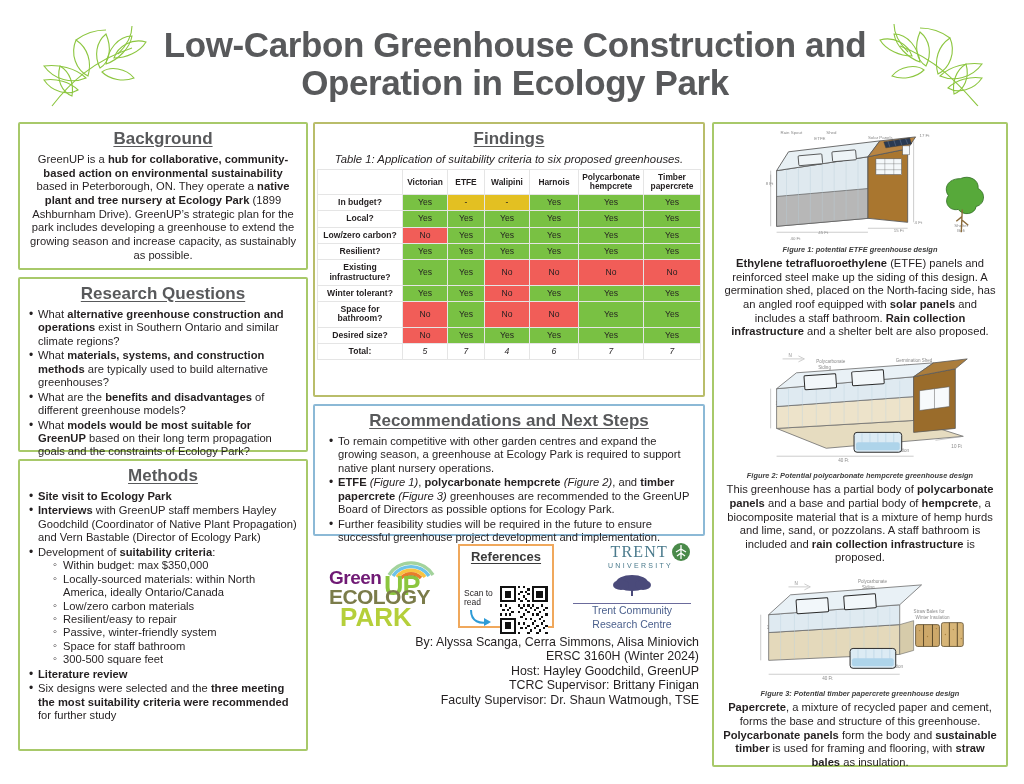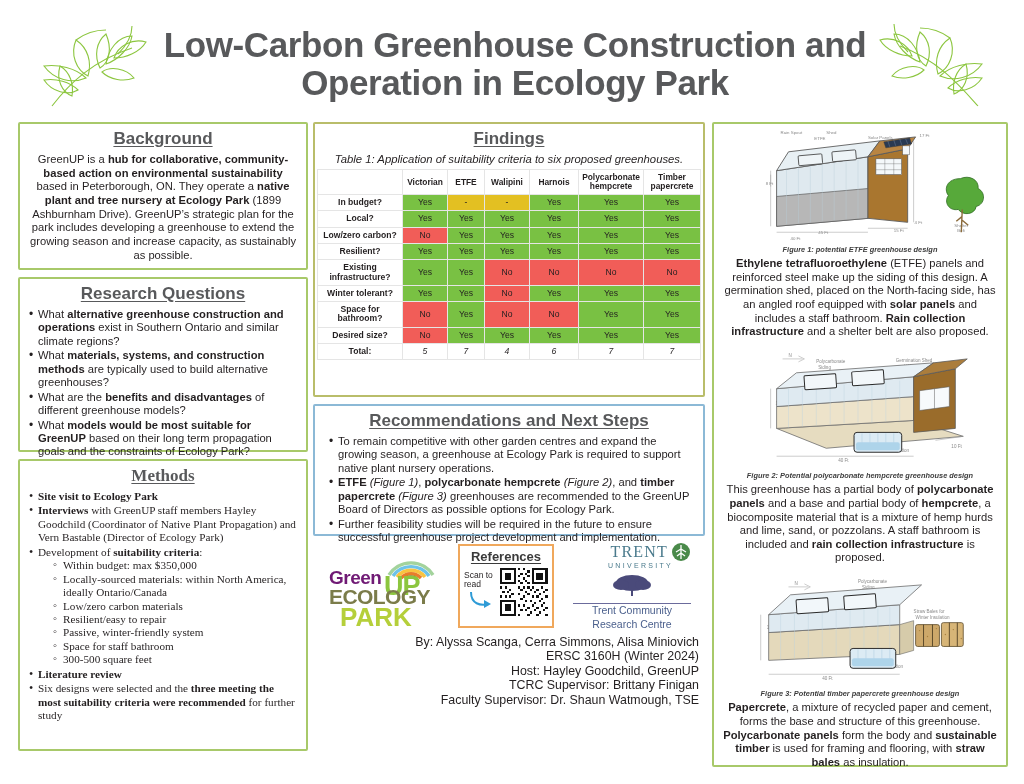--- a/index.html
+++ b/index.html
@@ -109,21 +109,21 @@
 
   .gu-logo { width: 112px; height: 82px; position: relative; }
   .refbox {
     border: 2px solid #f0a85c; background: #fff;
     width: 96px; height: 84px; padding: 3px 4px; text-align: center;
   }
   .refbox .rtitle {
     font-size: 13px; font-weight: bold; color: #3a3a3a;
     text-decoration: underline; text-underline-offset: 2px;
   }
-  .refinner { display: flex; align-items: center; gap: 2px; margin-top: 3px; }
+  .refinner { display: flex; align-items: center; gap: 2px; margin-top: 21px; }
   .scan-txt { font-size: 8.5px; line-height: 1.1; color: #231f20; width: 34px; text-align: left; }
   .qr { width: 50px; height: 50px; }
 
   .trent { width: 118px; text-align: center; }
   .trent-top { display: flex; align-items: center; justify-content: flex-end; gap: 3px; }
   .trent-word { font-family: "Liberation Serif", serif; font-size: 16px; letter-spacing: 1.2px; color: #4a7a8c; }
   .trent-uni { font-size: 7px; letter-spacing: 2.3px; color: #4a7a8c; text-align: right; margin-right: 18px; }
   .tcrc-txt { font-size: 10.5px; line-height: 1.12; color: #4a5f8c; border-top: 1px solid #6b6b9c; padding-top: 1px; margin-top: 1px;}
 
   .byline {
@@ -186,21 +186,21 @@
   <div class="panel" style="margin-top:7px; height:175px;">
     <div class="sec-title">Research Questions</div>
     <ul class="bul">
         <li>What <b>alternative greenhouse construction and operations</b> exist in Southern Ontario and similar climate regions?</li>
         <li>What <b>materials, systems, and construction methods</b> are typically used to build alternative greenhouses?</li>
         <li>What are the <b>benefits and disadvantages</b> of different greenhouse models?</li>
         <li>What <b>models would be most suitable for GreenUP</b> based on their long term propagation goals and the constraints of Ecology Park?</li>
       </ul>
   </div>
 
-  <div class="panel" style="margin-top:7px; height:292px;font-family:Liberation Serif, serif;">
+  <div class="panel" style="margin-top:7px; height:292px;">
     <div class="sec-title">Methods</div>
     <ul class="bul">
       <li><b>Site visit to Ecology Park</b></li>
       <li><b>Interviews</b> with GreenUP staff members Hayley Goodchild (Coordinator of Native Plant Propagation) and Vern Bastable (Director of Ecology Park)</li>
       <li>
         <span>Development of <b>suitability criteria</b>:</span>
         <ul class="sub">
             <li>Within budget: max $350,000</li>
             <li>Locally-sourced materials: within North America, ideally Ontario/Canada</li>
             <li>Low/zero carbon materials</li>

